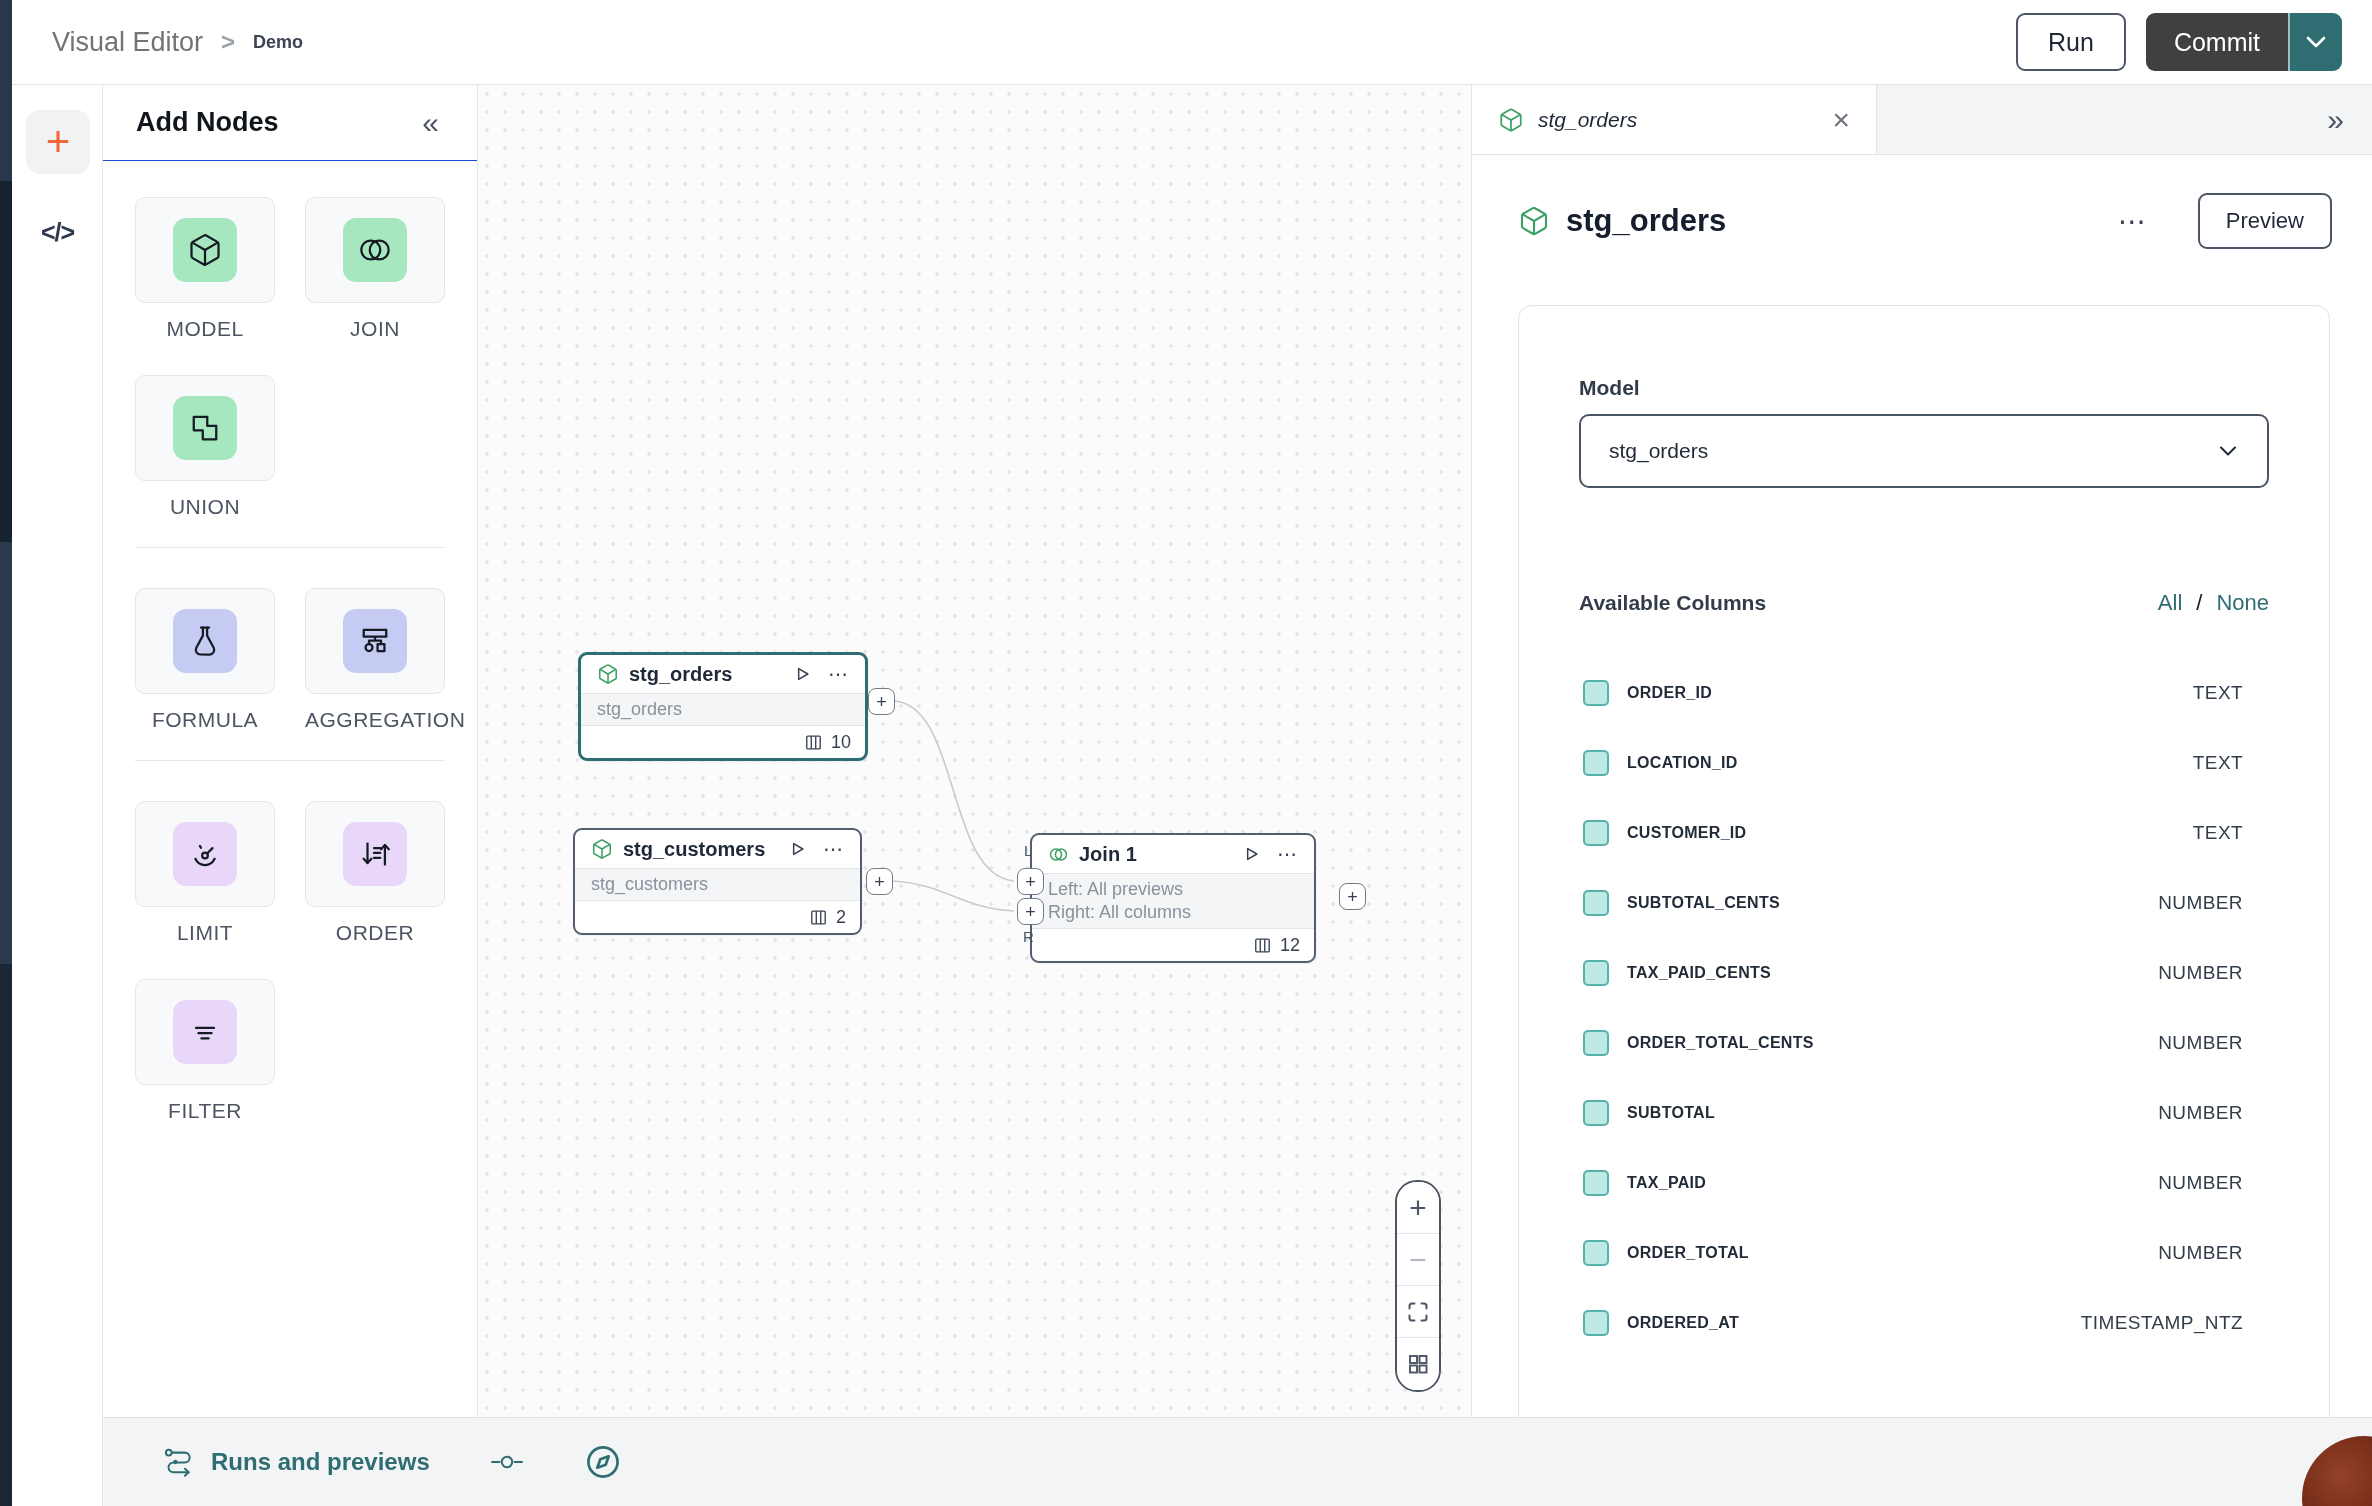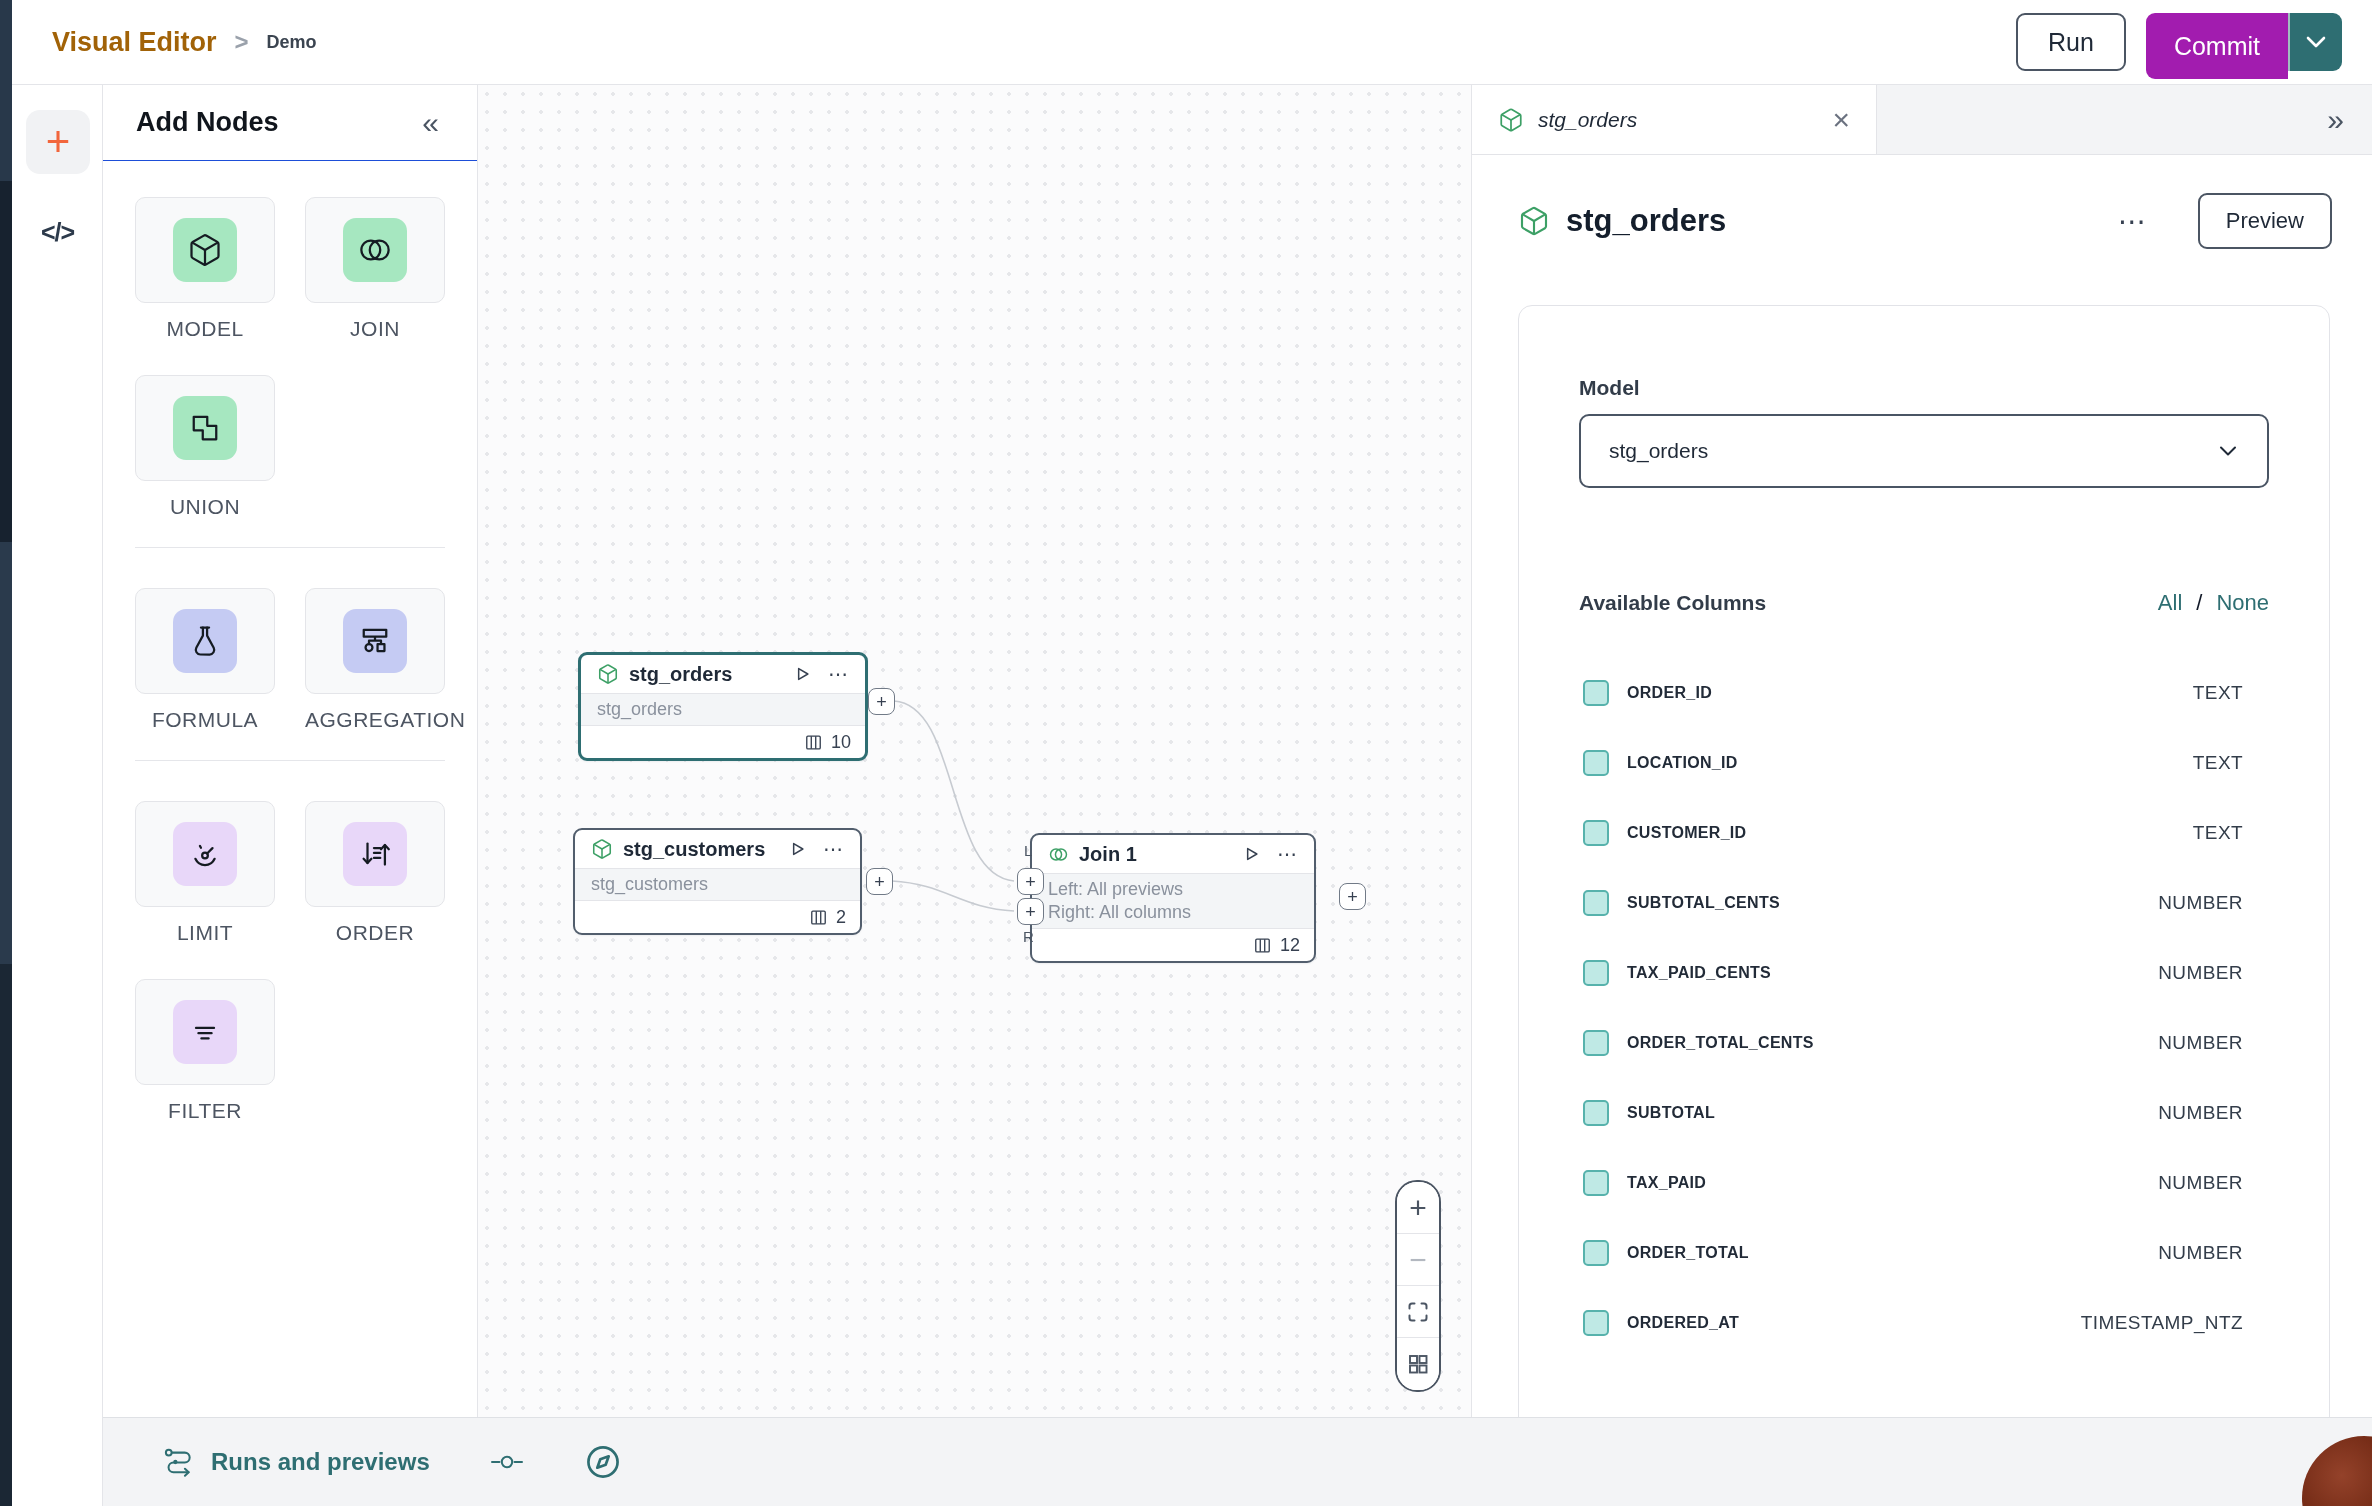--- a/index.html
+++ b/index.html
@@ -19,28 +19,28 @@
     background:#f1f2f4; border-radius:14px; display:flex; align-items:center; justify-content:center;
     color:#f2663c; font-size:42px; font-weight:300; line-height:1; }
   .rail-code-btn { position:absolute; left:0; top:210px; width:91px; height:44px;
     display:flex; align-items:center; justify-content:center;
     color:#2c3a4b; font-size:25px; font-weight:700; letter-spacing:-1px; }
 
   
   .top-header { position:absolute; left:12px; top:0; right:0; height:85px; background:#fff;
     border-bottom:1px solid #e4e5e9; display:flex; align-items:center; padding:0 30px 0 40px; z-index:6; }
   .breadcrumb { display:flex; align-items:center; gap:18px; }
-  .bc-root { color:#a16207; font-size:27px; font-weight:700; }
+  .bc-root { color:#737373; font-size:27px; font-weight:400; }
   .bc-sep  { color:#9aa1ab; font-size:24px; font-weight:600; }
   .bc-cur  { color:#3b4450; font-size:18px; font-weight:700; }
   .header-actions { margin-left:auto; display:flex; align-items:center; gap:20px; }
   .btn-run { height:58px; padding:0 30px; background:#fff; border:2px solid #4b5563; border-radius:9px;
     font-size:25px; color:#1f2937; display:flex; align-items:center; font-family:inherit; }
   .btn-commit-group { display:flex; height:58px; }
-  .btn-commit { height:66px; padding:0 28px; background:#a21caf; color:#fff; border:none;
+  .btn-commit { height:58px; padding:0 28px; background:#404040; color:#fff; border:none;
     border-radius:9px 0 0 9px; font-size:25px; display:flex; align-items:center; font-family:inherit; }
   .btn-commit-caret { width:54px; height:58px; background:#2e6e72; border:none; border-left:2px solid rgba(255,255,255,.55);
     border-radius:0 9px 9px 0; display:flex; align-items:center; justify-content:center; }
 
   
   .add-nodes { position:absolute; left:103px; top:85px; width:375px; bottom:89px;
     background:#fff; border-right:1px solid #e4e5e9; overflow:hidden; z-index:4; }
   .an-header { height:76px; display:flex; align-items:center; padding:0 38px 0 33px;
     border-bottom:1px solid #1d4ed8; }
   .an-title { font-size:27px; font-weight:700; color:#10151c; }

